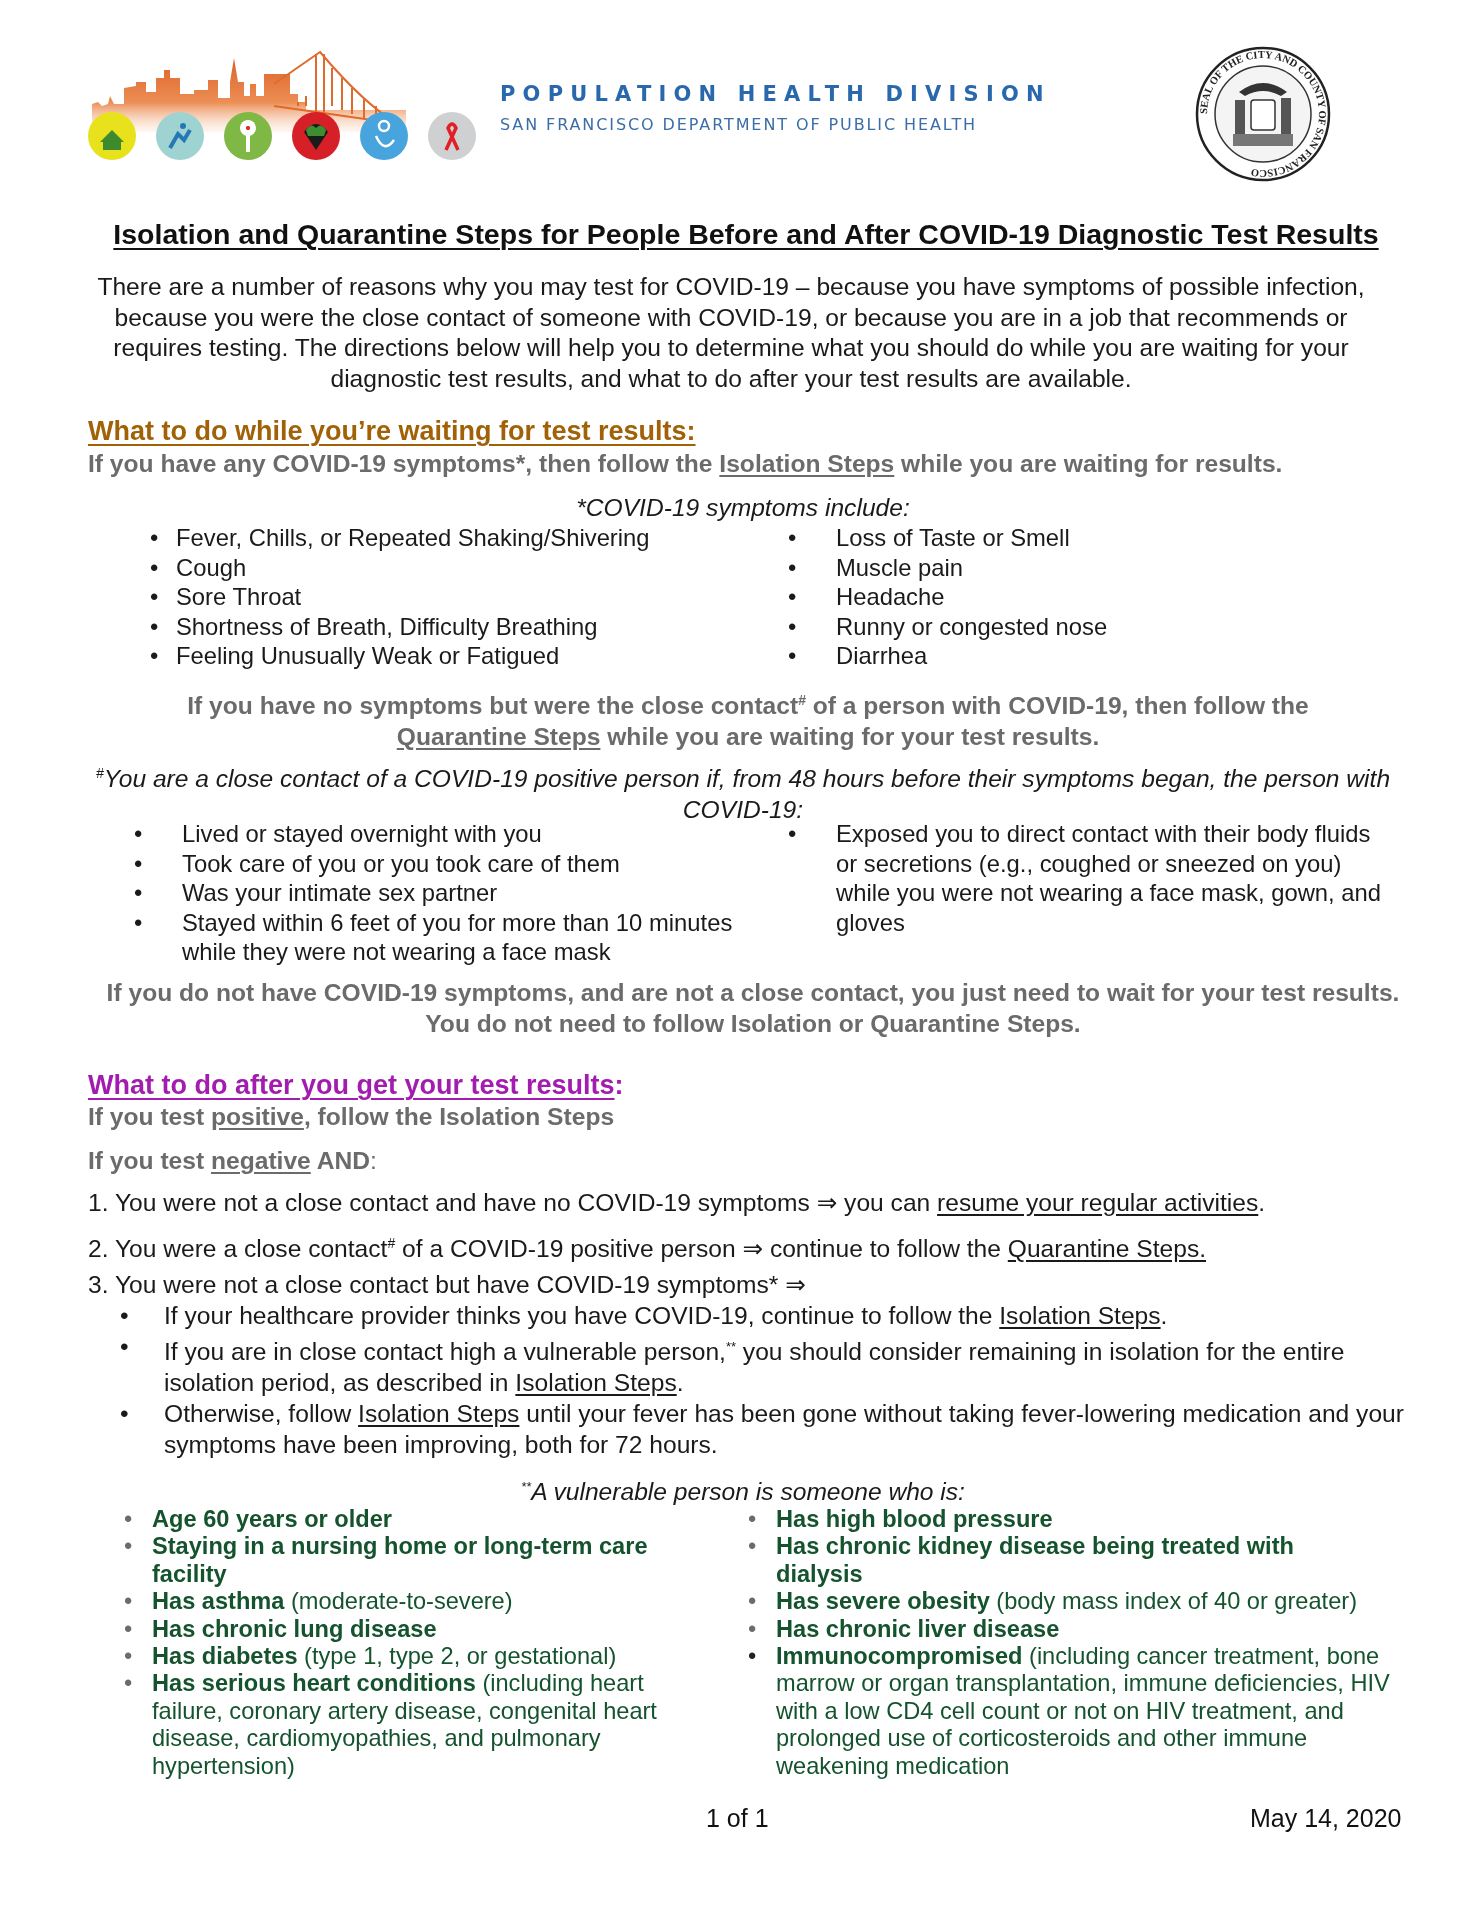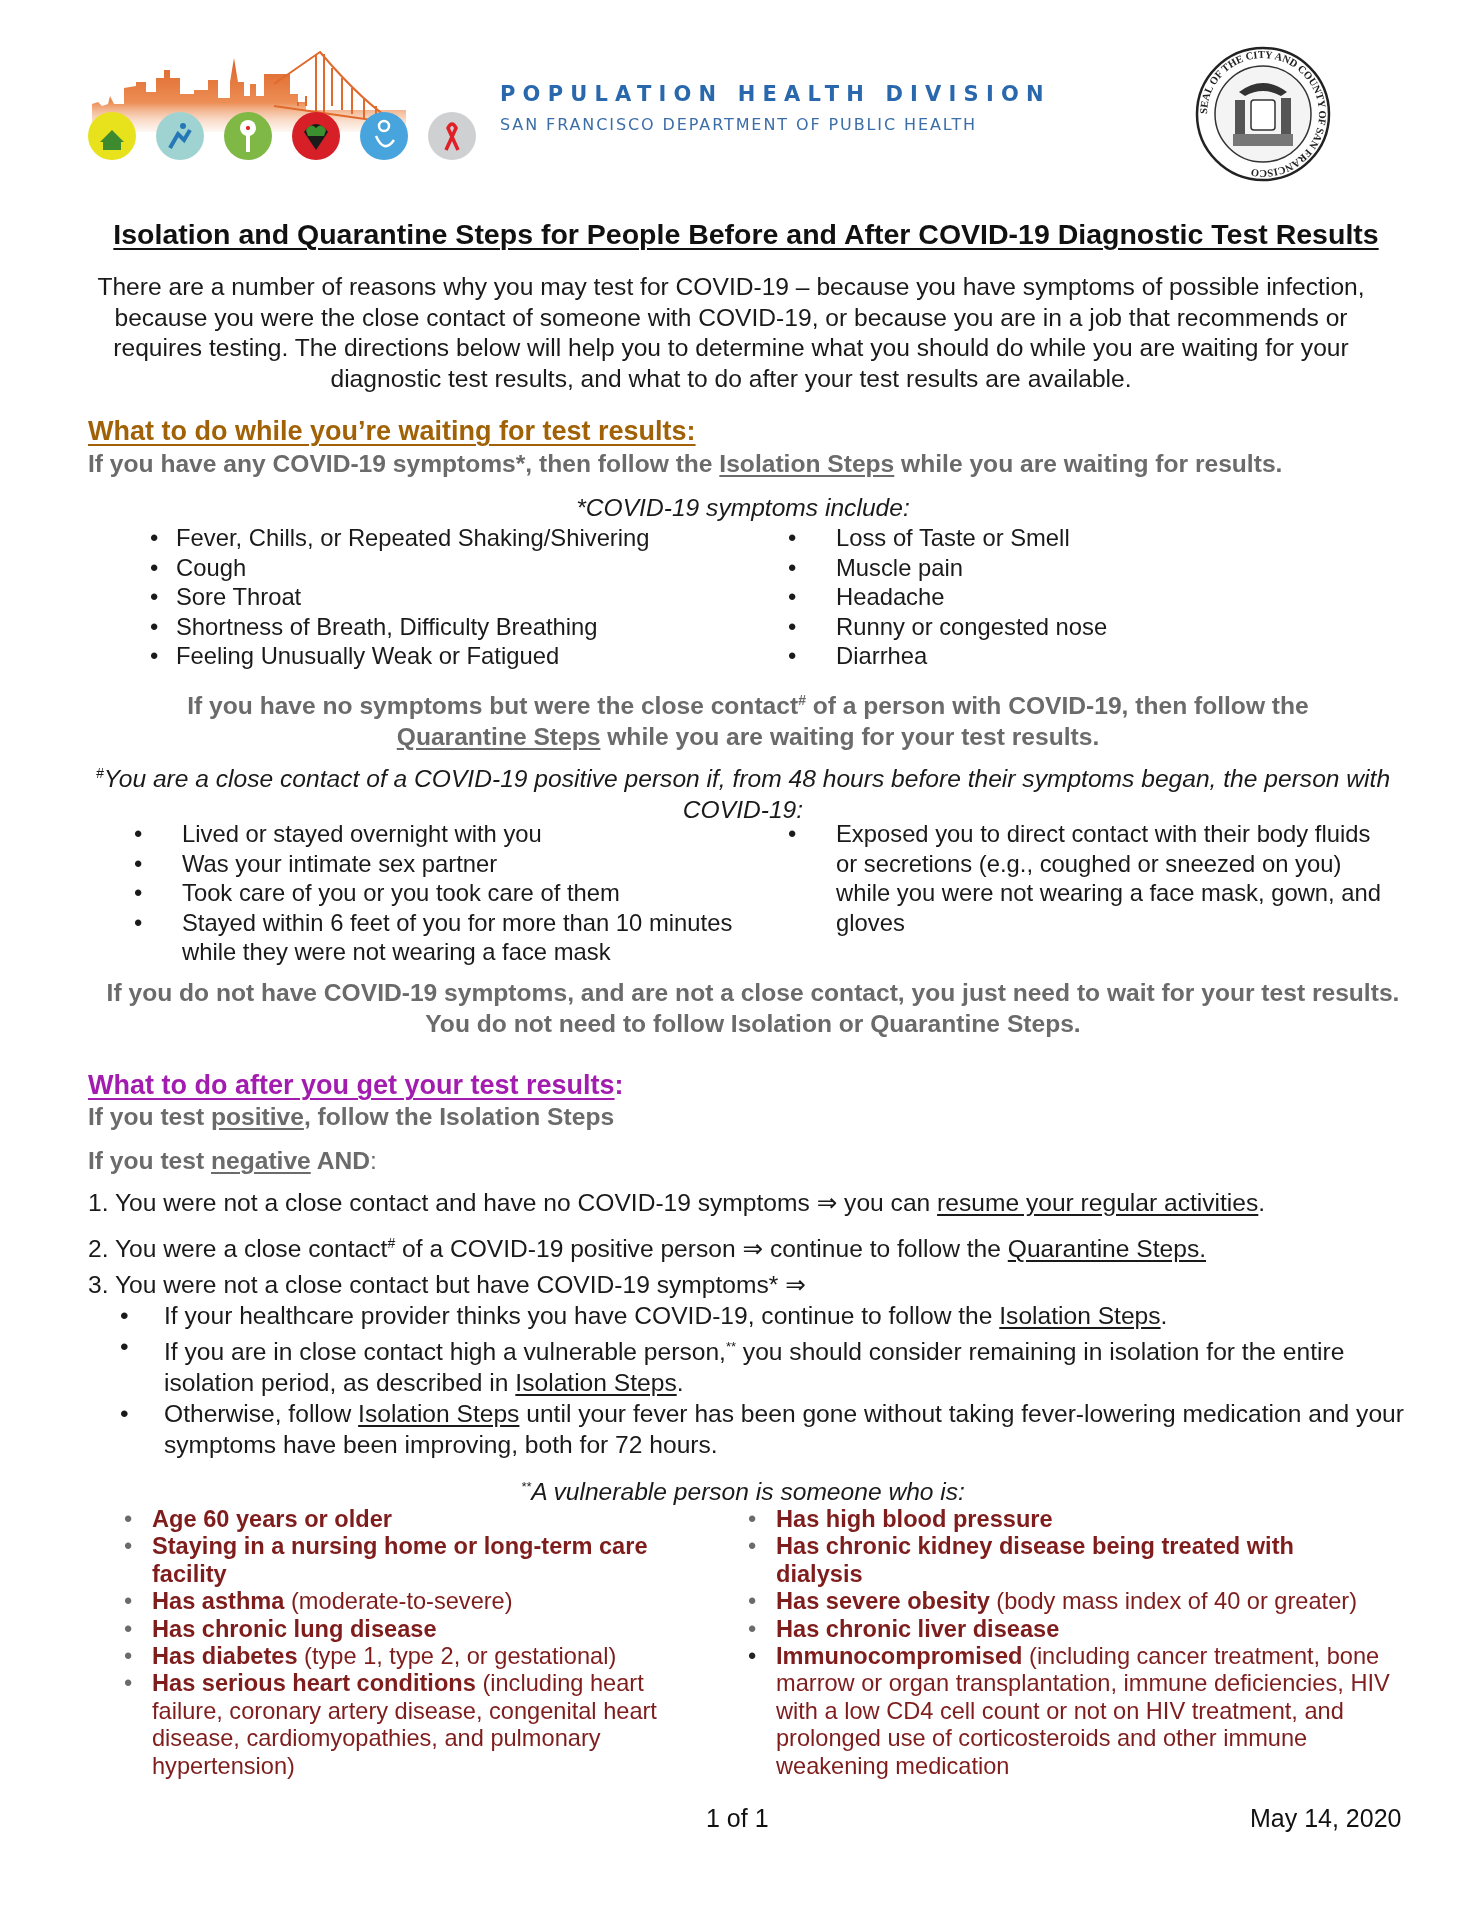--- a/index.html
+++ b/index.html
@@ -26,21 +26,21 @@
   .sub { left:88px; font-size:24.6px; font-weight:bold; color:#6b6b6b; white-space:nowrap; line-height:30.6px; }
   .note { left:88px; font-size:24.6px; font-style:italic; line-height:30.6px; width:1310px; }
 
   ul.bl { list-style:none; margin:0; padding:0; position:absolute; font-size:23.8px; line-height:29.6px; }
   ul.bl li { position:relative; padding-left:26px; }
   ul.bl li::before { content:"•"; position:absolute; left:0; top:0; }
   ul.wide2 li { padding-left:48px; }
 
   .numline { left:88px; font-size:24.6px; white-space:nowrap; line-height:30px; }
 
-  ul.vul { list-style:none; margin:0; padding:0; position:absolute; font-size:23.6px; line-height:27.4px; color:#7f1d1d; }
+  ul.vul { list-style:none; margin:0; padding:0; position:absolute; font-size:23.6px; line-height:27.4px; color:#14532d; }
   ul.vul li { position:relative; padding-left:30px; }
   ul.vul li::before { content:"•"; position:absolute; left:2px; top:0; color:#6b6b6b; }
   ul.vul li.dark::before { color:#222; }
 
   .footer { font-family:"Liberation Sans", sans-serif; font-size:25px; color:#111; white-space:nowrap; }
 </style>
 </head>
 <body>
 
 <div class="abs" id="logo">
@@ -133,22 +133,22 @@
 <div class="abs sub" style="top:685px; white-space:normal; width:1320px;">
   <span>If you have no symptoms but were the close contact</span><sup style="font-size:14px;">#</sup><span> of a person with COVID-19, then follow the</span><br><span class="u">Quarantine Steps</span><span> while you are waiting for your test results.</span>
 </div>
 
 <div class="abs note" style="top:758px;">
   <sup style="font-size:14px;">#</sup><span>You are a close contact of a COVID-19 positive person if, from 48 hours before their symptoms began, the person with COVID-19:</span>
 </div>
 
 <ul class="bl wide2" style="left:134px; top:819px; width:620px;">
   <li>Lived or stayed overnight with you</li>
+  <li>Took care of you or you took care of them</li>
   <li>Was your intimate sex partner</li>
-  <li>Took care of you or you took care of them</li>
   <li>Stayed within 6 feet of you for more than 10 minutes while they were not wearing a face mask</li>
 </ul>
 <ul class="bl wide2" style="left:788px; top:819px; width:610px;">
   <li>Exposed you to direct contact with their body fluids or secretions (e.g., coughed or sneezed on you) while you were not wearing a face mask, gown, and gloves</li>
 </ul>
 
 <div class="abs sub" style="top:978px; white-space:normal; width:1330px;">If you do not have COVID-19 symptoms, and are not a close contact, you just need to wait for your test results. You do not need to follow Isolation or Quarantine Steps.</div>
 
 <div class="abs" style="left:88px; top:1070px; font-size:27px; font-weight:bold; white-space:nowrap; color:#a21caf;">
   <span style="text-decoration:underline; text-underline-offset:4px; text-decoration-thickness:2px;">What to do after you get your test results</span><span>:</span>

